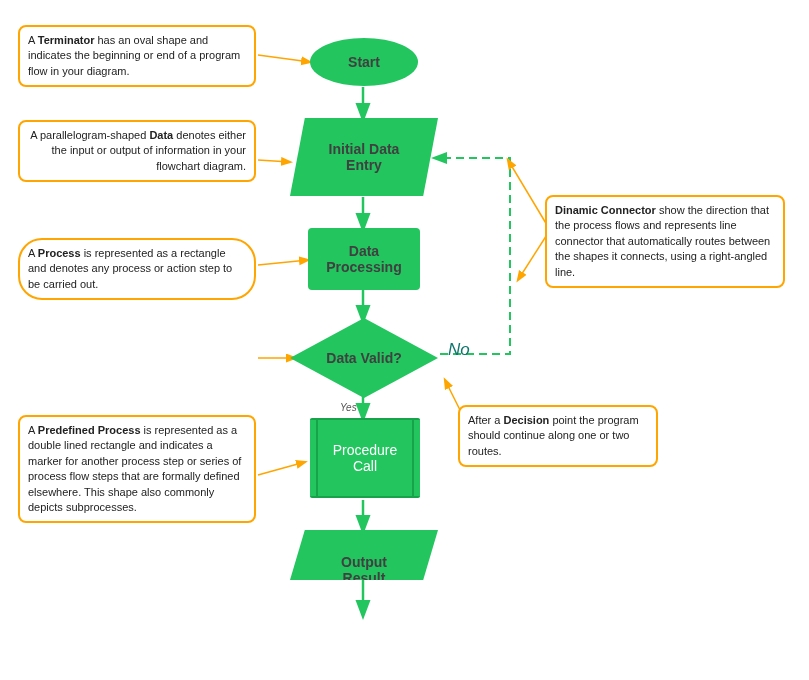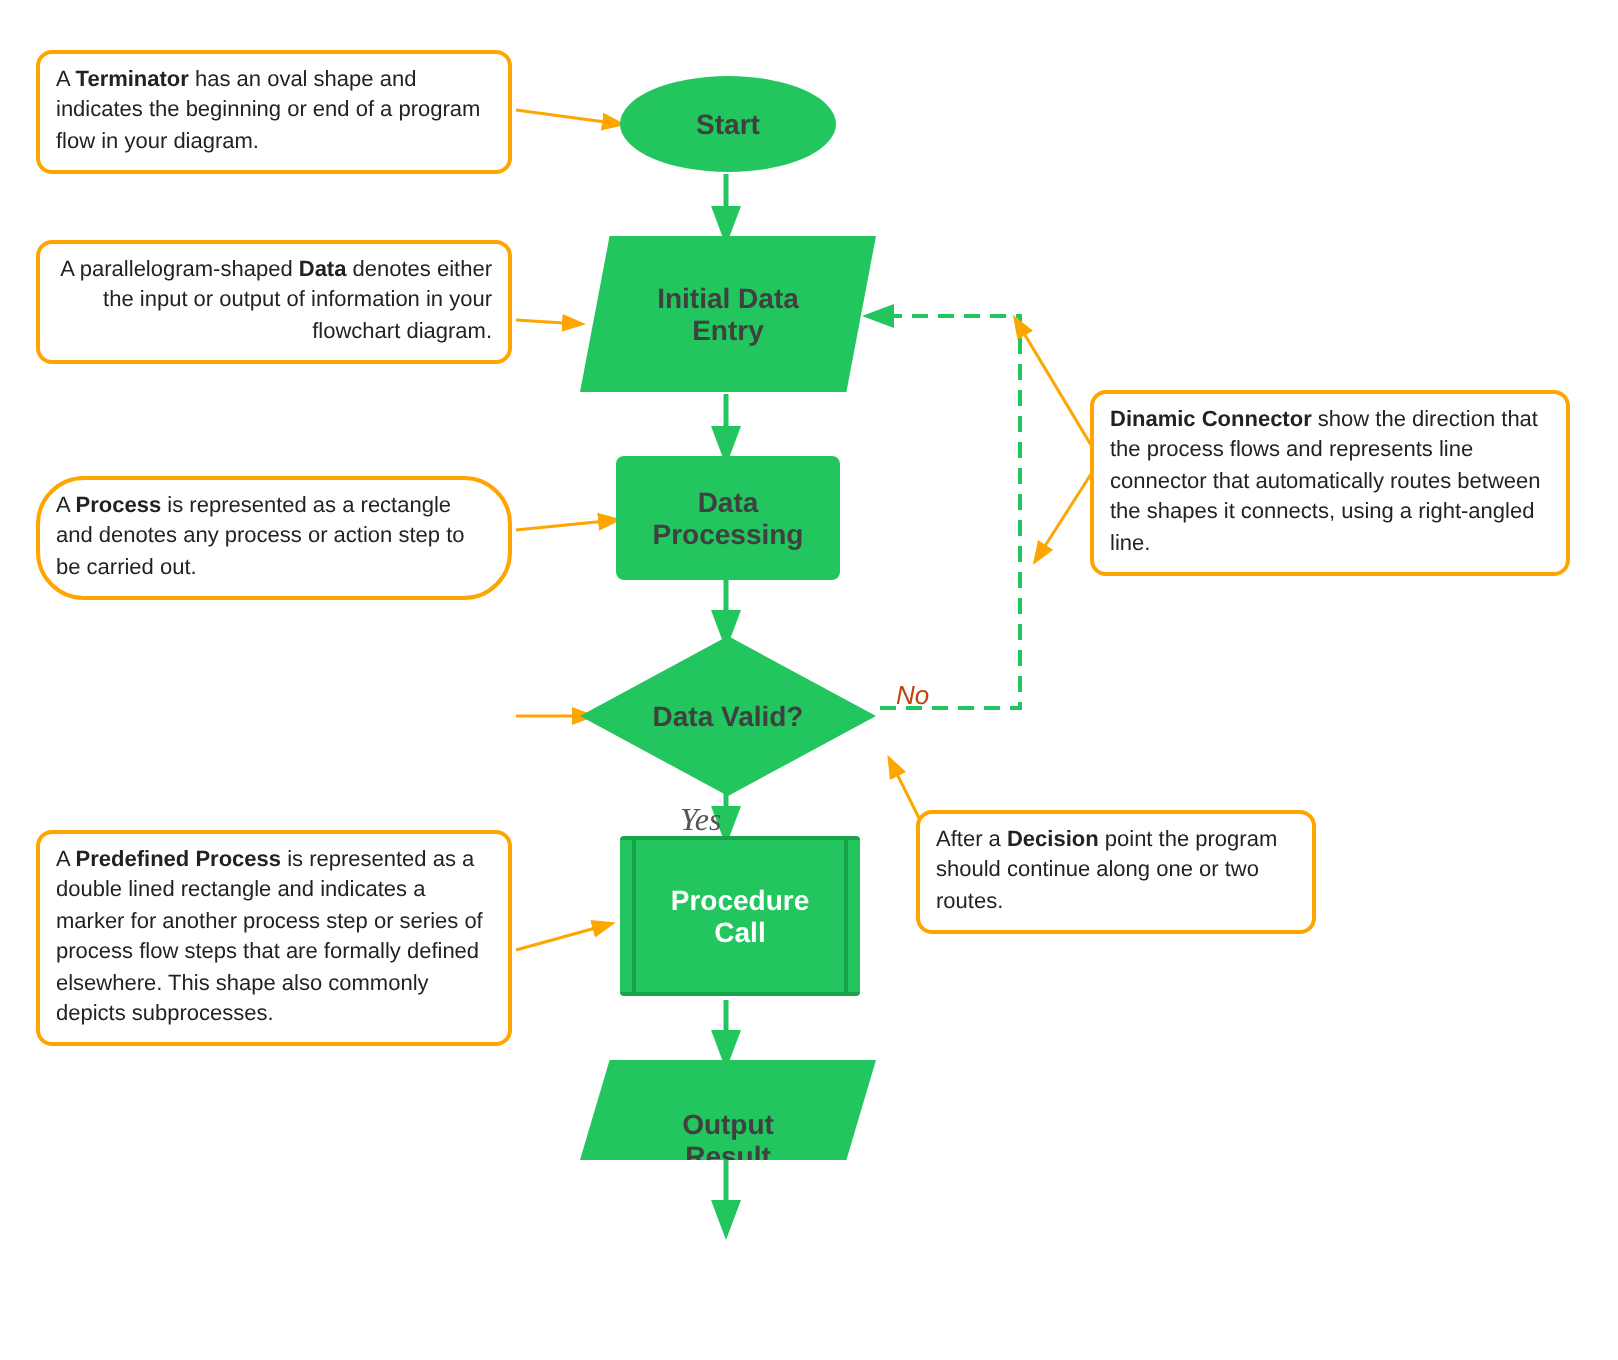--- a/index.html
+++ b/index.html
@@ -107,30 +107,29 @@
 
     .flow-line {
       stroke: #22C55E;
       stroke-width: 2.5;
       fill: none;
       marker-end: url(#green-arrow-flow);
     }
 
     .no-label {
       position: absolute;
-      font-size: 13px;
-      color: #c2410c;
+      font-size: 17px;
+      color: #0f766e;
       font-style: italic;
     }
     .yes-label {
       position: absolute;
-      font-size: 16px;
+      font-size: 10px;
       color: #555;
       font-style: italic;
-      font-family: Liberation Serif, serif;
     }
   </style>
 </head>
 <body>
 
 <div class="flowchart-container">
 
   <svg class="connector-svg">
     <defs>
       <marker id="orange-arrow" markerWidth="8" markerHeight="8" refX="6" refY="3" orient="auto">
@@ -210,21 +209,21 @@
 
   <div class="shape-label process" style="left:308px; top:228px; width:112px; height:62px;">
     <span style="white-space:pre-line;">Data
 Processing</span>
   </div>
 
   <div class="shape-label decision" style="left:290px; top:318px; width:148px; height:80px;">
     <span>Data Valid?</span>
   </div>
 
-  <div class="shape-label predefined-process" style="left:310px; top:418px; width:120px; height:80px; border: 2px solid #16A34A; border-left: none; border-right: none; background: #22C55E; position: absolute; display: flex; align-items: center; justify-content: center; color: white; font-weight: bold; font-size: 14px; text-align: center;">
+  <div class="shape-label predefined-process" style="left:310px; top:418px; width:110px; height:80px; border: 2px solid #16A34A; border-left: none; border-right: none; background: #22C55E; position: absolute; display: flex; align-items: center; justify-content: center; color: white; font-weight: normal; font-size: 14px; text-align: center;">
 
     <div style="position:absolute; left:6px; top:0; bottom:0; width:2px; background:#16A34A;"></div>
     <div style="position:absolute; right:6px; top:0; bottom:0; width:2px; background:#16A34A;"></div>
     <span style="white-space:pre-line; z-index:1;">Procedure
 Call</span>
   </div>
 
   <div class="shape-label data-shape" style="left:290px; top:530px; width:148px; height:50px;">
     <span style="white-space:pre-line;margin-top:29px;">Output
 Result</span>

